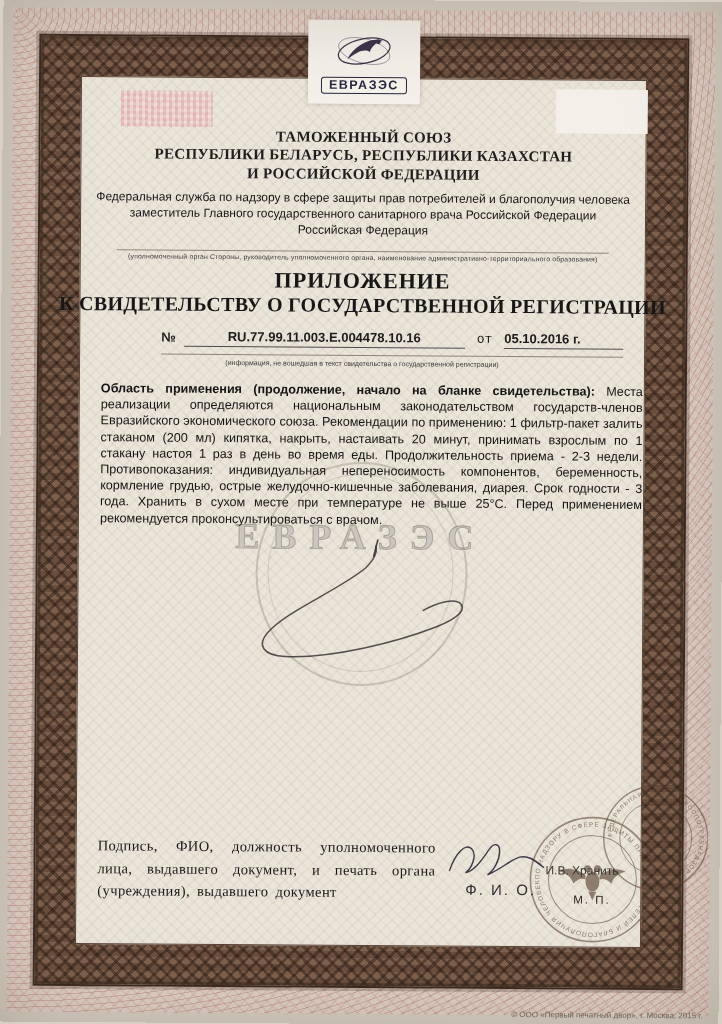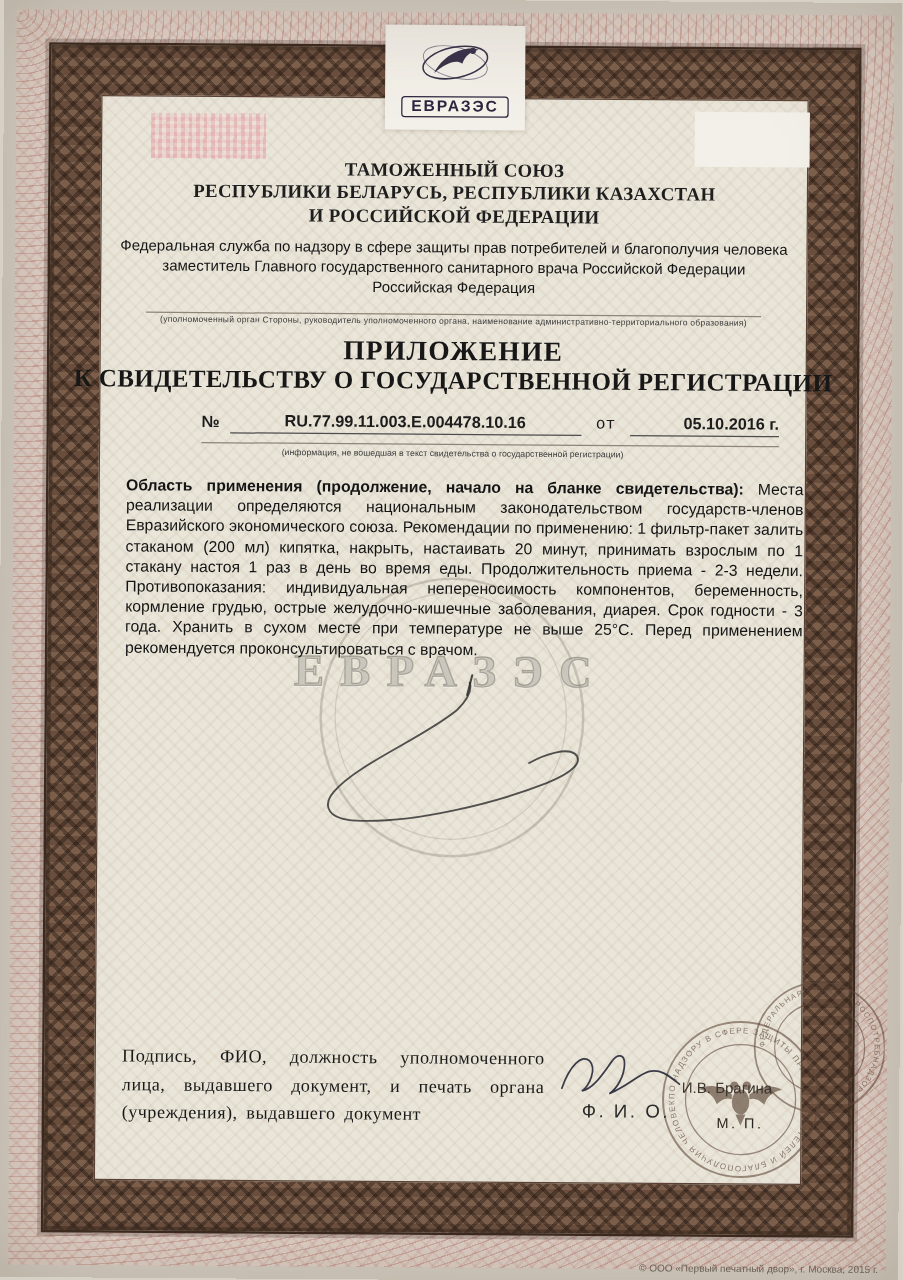--- a/index.html
+++ b/index.html
@@ -57,21 +57,21 @@
     font-size:22px;letter-spacing:1px;color:#171717;}
   .title2{top:294px;font-family:"Liberation Serif","DejaVu Serif",serif;font-weight:bold;
     font-size:20px;letter-spacing:.3px;color:#171717;}
 
   
   .reg-row{position:absolute;top:330px;left:160px;right:100px;display:flex;align-items:flex-end;
     font-size:13px;font-weight:600;color:#1c1c1c;z-index:6;}
   .reg-row .lbl{padding:0 8px 2px 0;}
   .reg-row .lbl2{padding:0 12px 2px 12px;font-weight:400;font-family:Liberation Mono, monospace;}
   .reg-row .val{flex:1.3;text-align:center;border-bottom:1px solid #4d4d4d;padding-bottom:2px;}
-  .reg-row .val2{flex:.55;text-align:right;border-bottom:1px solid #4d4d4d;padding-bottom:2px;}
+  .reg-row .val2{flex:.55;text-align:left;border-bottom:1px solid #4d4d4d;padding-bottom:2px;}
   .rule2{position:absolute;top:355px;left:160px;right:100px;border-top:1px solid #8d8577;z-index:6;}
   .note2{top:360px;font-size:7px;color:#3a3a3a;}
 
   
   .body-block{position:absolute;top:382px;left:100px;width:542px;z-index:6;
     font-size:12.6px;line-height:16.2px;color:#141414;text-align:justify;}
   .body-block .lead{font-weight:bold;}
 
   
   .wm-circle{position:absolute;left:256px;top:462px;width:208px;height:220px;border-radius:50%;
@@ -169,21 +169,21 @@
 
     <div class="sig-caption">Подпись, ФИО, должность уполномоченного лица, выдавшего документ, и печать органа (учреждения), выдавшего документ</div>
 
     <div class="small-sig">
       <svg width="104" height="50" viewBox="0 0 104 50">
         <path d="M4 36 C10 18 20 8 26 14 C32 20 26 34 20 38 C30 36 38 22 44 14 C48 8 54 8 54 16 C54 26 48 36 42 40 C56 34 66 24 74 22 C84 20 90 26 98 32" stroke="#1c1c2e" stroke-width="1.4" fill="none" stroke-linecap="round" opacity=".85"></path>
       </svg>
     </div>
 
     <div class="fio">Ф. И. О.</div>
-    <div class="signer">И.В. Брагина</div>
+    <div class="signer">И.В. Хранить</div>
     <div class="mp">М. П.</div>
 
     <div class="stamps">
       <svg width="215" height="175" viewBox="0 0 215 175">
         <g stroke="rgba(96,74,58,.6)" fill="none">
           <circle cx="100" cy="100" r="62" stroke-width="1.6"></circle>
           <circle cx="100" cy="100" r="44" stroke-width="1"></circle>
           <circle cx="163" cy="58" r="52" stroke-width="1.4"></circle>
           <circle cx="163" cy="58" r="36" stroke-width="0.9"></circle>
         </g>

